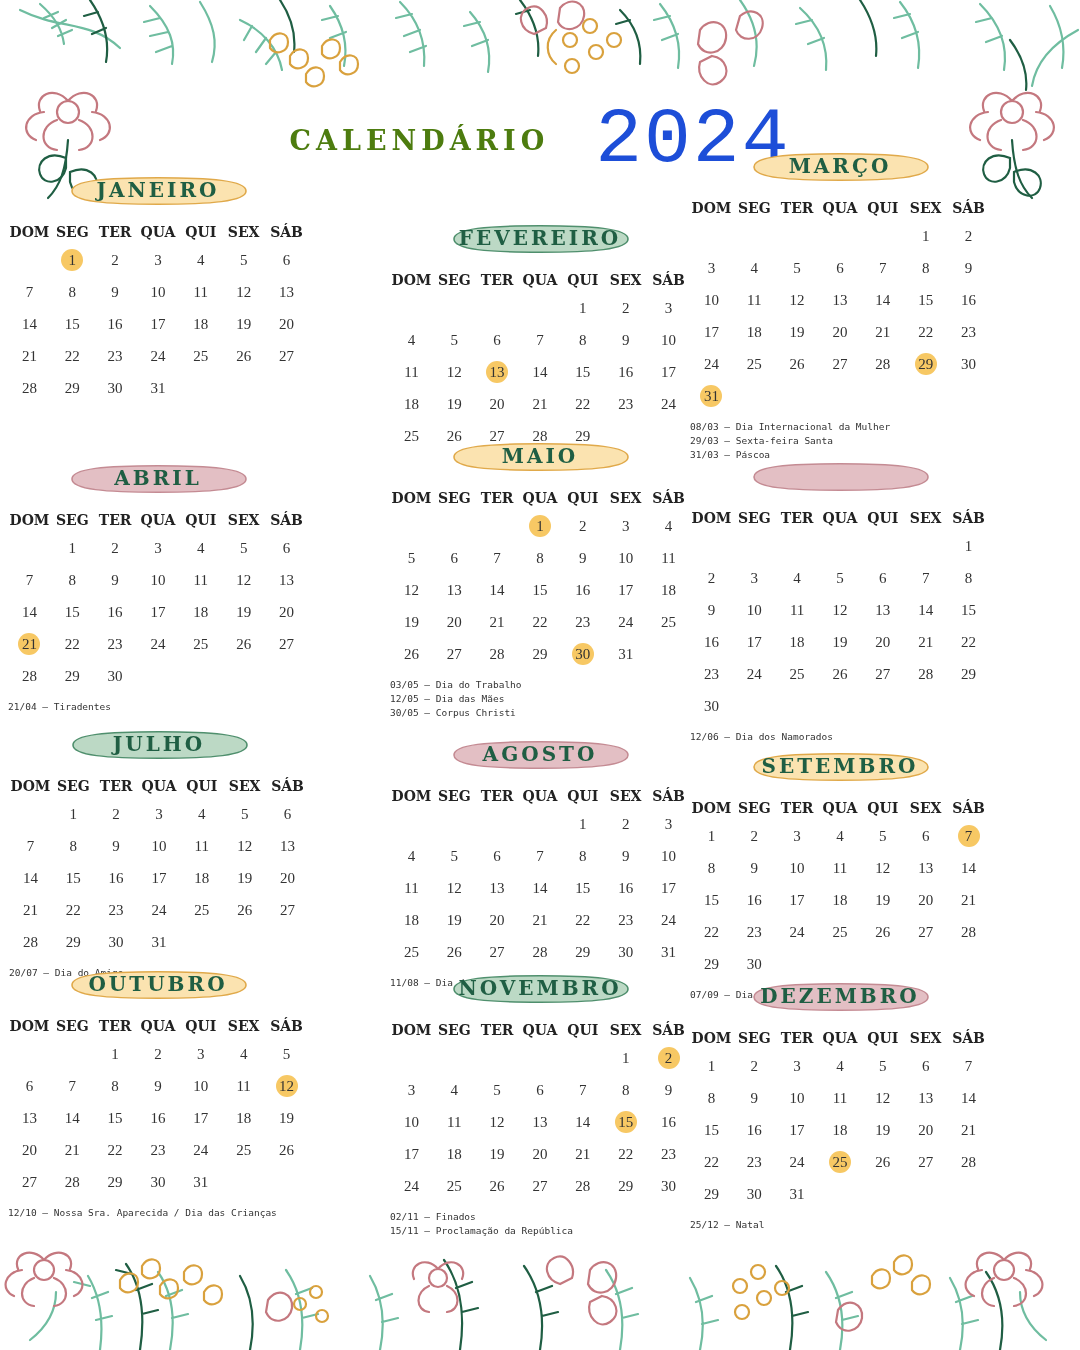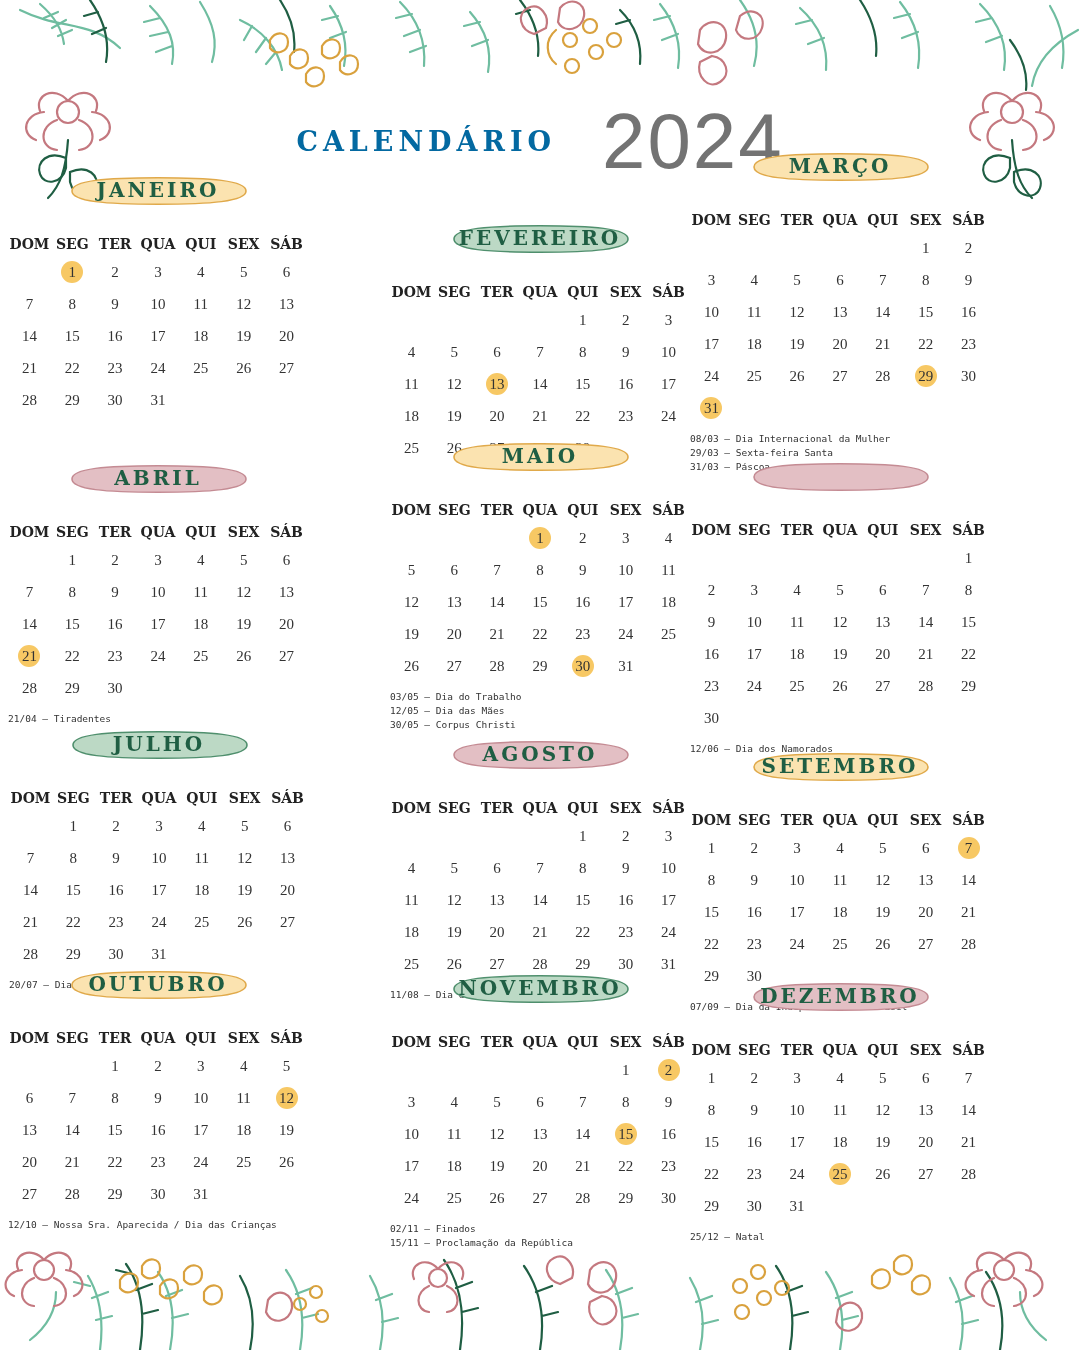--- a/index.html
+++ b/index.html
@@ -16,29 +16,29 @@
   .deco-bottom{bottom:0;height:200px;}
 
   
   .header{position:absolute;top:96px;left:0;width:1080px;text-align:center;}
   .cal-word{
     display:inline-block;
     font-family:"DejaVu Serif", serif;
     font-weight:bold;
     font-size:27px;
     letter-spacing:5px;
-    color:#0369a1;
+    color:#4d7c0f;
     vertical-align:middle;
     margin-right:46px;
   }
   .year{
     display:inline-block;
-    font-family:Liberation Sans, sans-serif;
+    font-family:Liberation Mono, monospace;
     font-size:78px;
-    color:#737373;
+    color:#1d4ed8;
     vertical-align:middle;
     letter-spacing:2px;
   }
 
   
   .months{position:absolute;top:150px;left:0;width:1080px;height:1050px;}
 
   .month{position:absolute;width:300px;}
   .month-title-wrap{position:relative;text-align:center;height:38px;}
   .pill{
@@ -47,21 +47,21 @@
   }
   .month-title{
     position:relative;
     font-family:"DejaVu Serif", serif;
     font-weight:bold;
     font-size:20px;
     letter-spacing:3px;
     color:#1f5e43;
     line-height:32px;
   }
-  table.cal{border-collapse:collapse;width:100%;margin-top:20px;}
+  table.cal{border-collapse:collapse;width:100%;margin-top:8px;}
   table.cal th{
     font-family:"DejaVu Serif", serif;
     font-weight:bold;
     font-size:14px;
     color:#222;
     padding:4px 0;
     width:14.28%;
     text-align:center;
   }
   table.cal td{

